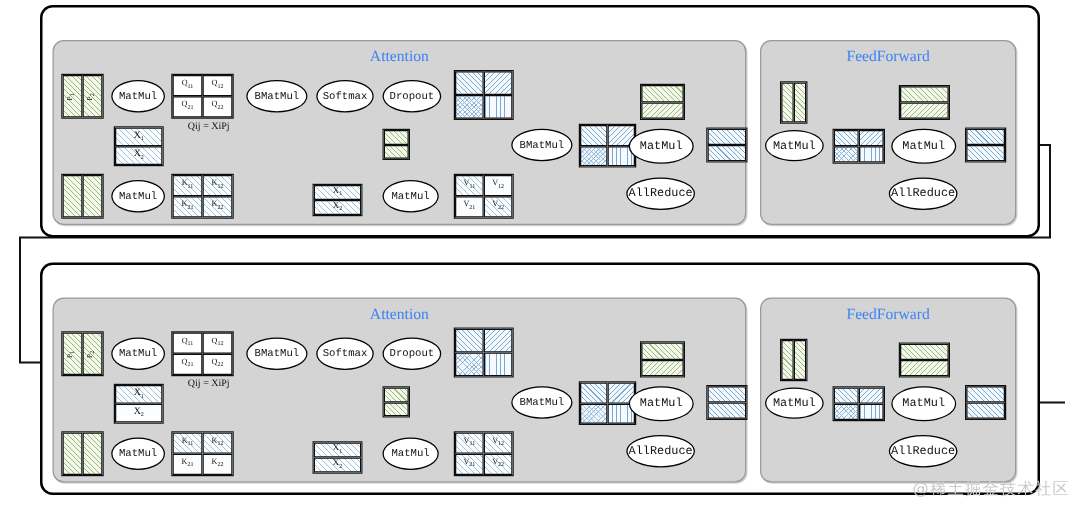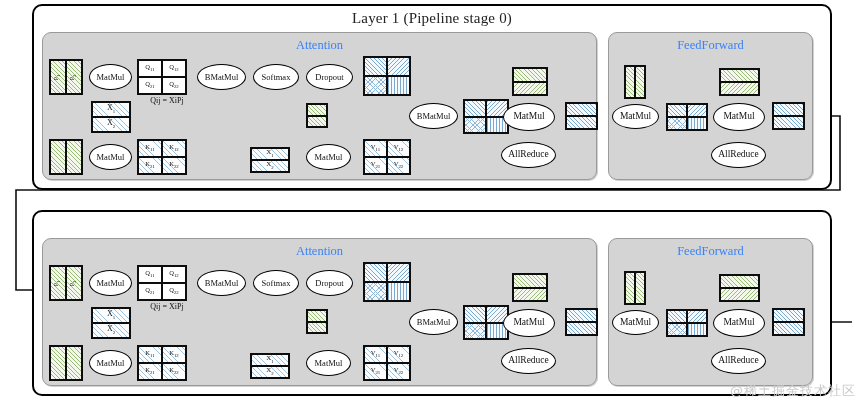--- a/index.html
+++ b/index.html
@@ -17,21 +17,21 @@
   .group{position:absolute;background:#d4d4d4;border:1px solid #9a9a9a;
          border-radius:9px;box-sizing:border-box;
          box-shadow:1px 1px 0 rgba(0,0,0,.18);}
   .group-title{position:absolute;left:0;right:0;text-align:center;
                font-size:12.5px;color:#3b82f6;}
 
   
   .node{position:absolute;background:#fff;border:1.2px solid #000;
         border-radius:50%;display:flex;align-items:center;justify-content:center;
         box-sizing:border-box;text-align:center;line-height:1;
-        color:#111;font-size:8.5px;white-space:nowrap;}
+        color:#111;font-size:8.5px;white-space:nowrap;font-family:Liberation Mono, monospace;}
   .node.lg{font-size:9.5px;}
 
   
   .mbox{position:absolute;border:1.1px solid #0d0d0d;box-sizing:border-box;
         display:grid;background:#fff;}
   .cell{border:.7px solid #0d0d0d;box-sizing:border-box;
         display:flex;align-items:center;justify-content:center;
         font-size:6.5px;color:#111;overflow:hidden;position:relative;}
   .cell span{position:relative;z-index:2;line-height:1;}
   .sub{font-size:4.8px;vertical-align:sub;}
@@ -137,21 +137,20 @@
       <path d="M766,359 L777,332" marker-end="url(#ar)"></path>
     </g>
 
     <g stroke="#111" stroke-width="1.6" fill="none">
       <path d="M805,116 L840,116 L840,190 L16,190 L16,290 L47,290" marker-end="url(#arb)"></path>
       <path d="M805,322 L852,322"></path>
     </g>
   </svg>
 
   <div class="layer-frame" style="left:32px;top:4px;width:800px;height:186px;"></div>
-  <div class="layer-title" style="top:10px;">Layer 1 (Pipeline stage 0)</div>
 
   <div class="group" style="left:42px;top:32px;width:555px;height:148px;"></div>
   <div class="group-title" style="top:38px;left:42px;width:555px;">Attention</div>
 
   <div class="group" style="left:608px;top:32px;width:205px;height:148px;"></div>
   <div class="group-title" style="top:38px;left:608px;width:205px;">FeedForward</div>
 
   <div class="mbox" style="left:49px;top:59px;width:34px;height:36px;grid-template-columns:1fr 1fr;">
     <div class="cell h-green">
         <span class="rot">P<span class="sub">1</span></span>

